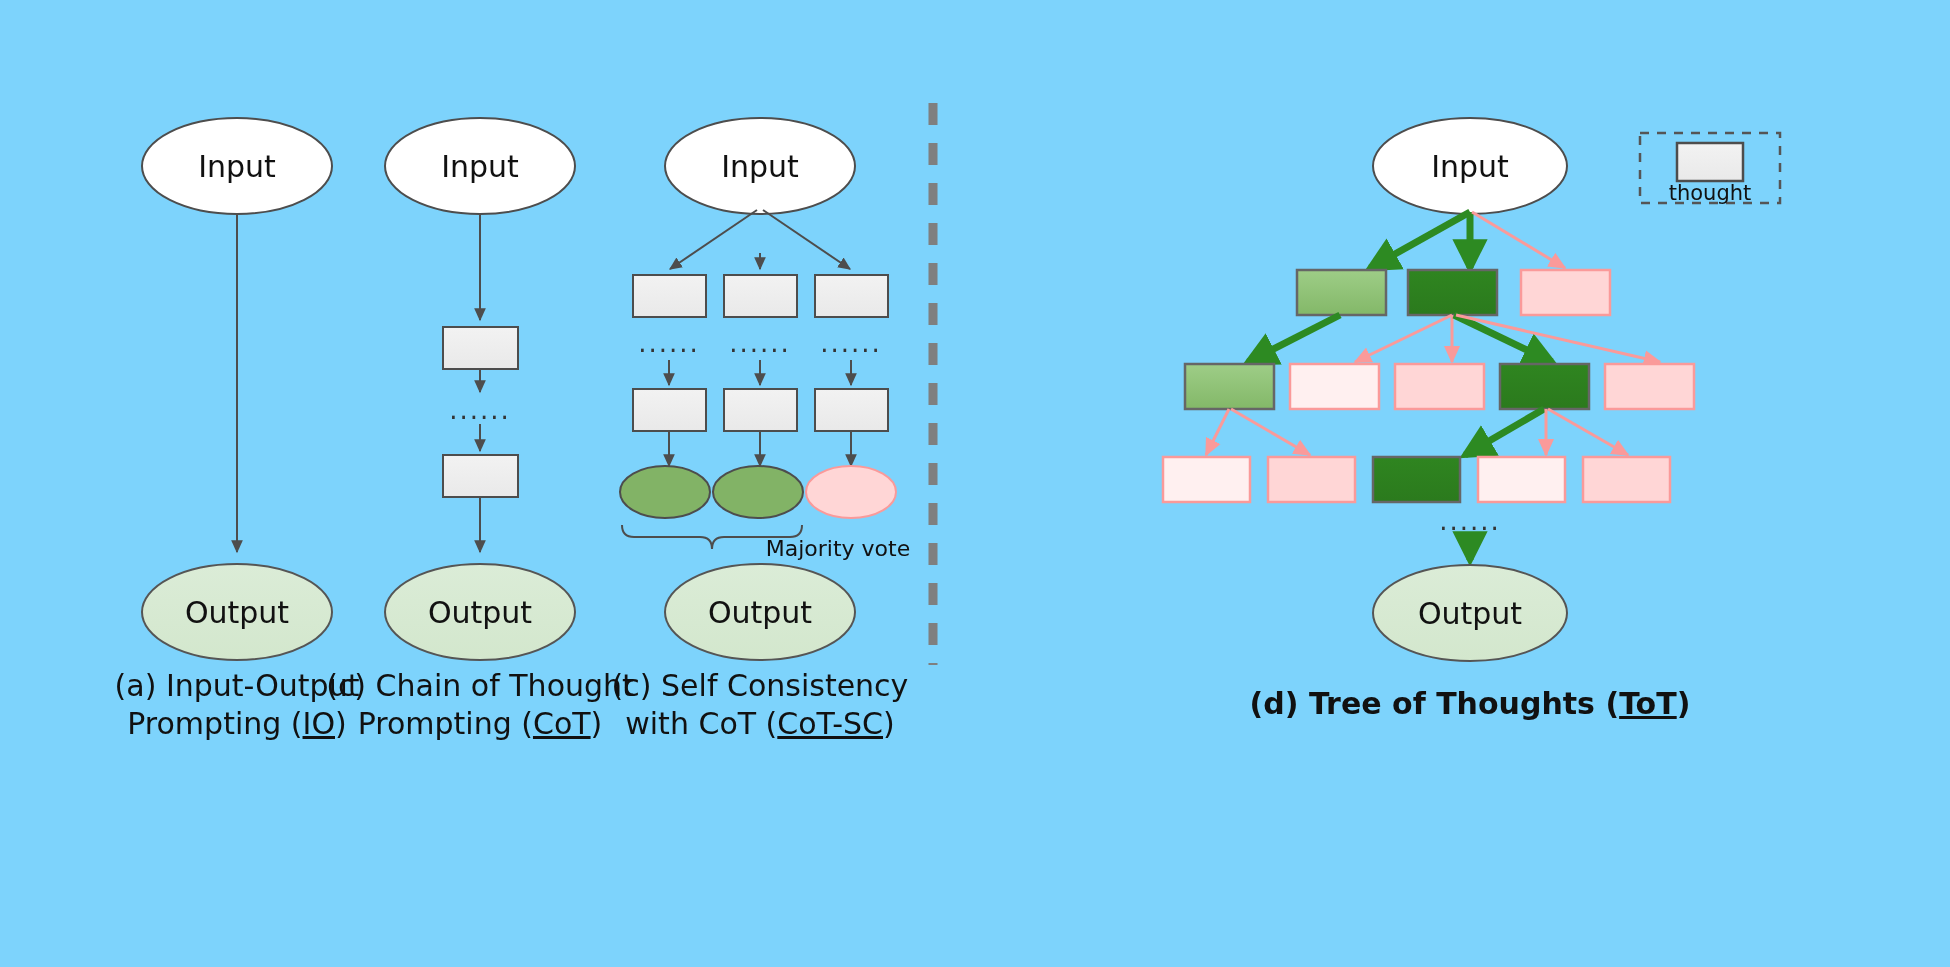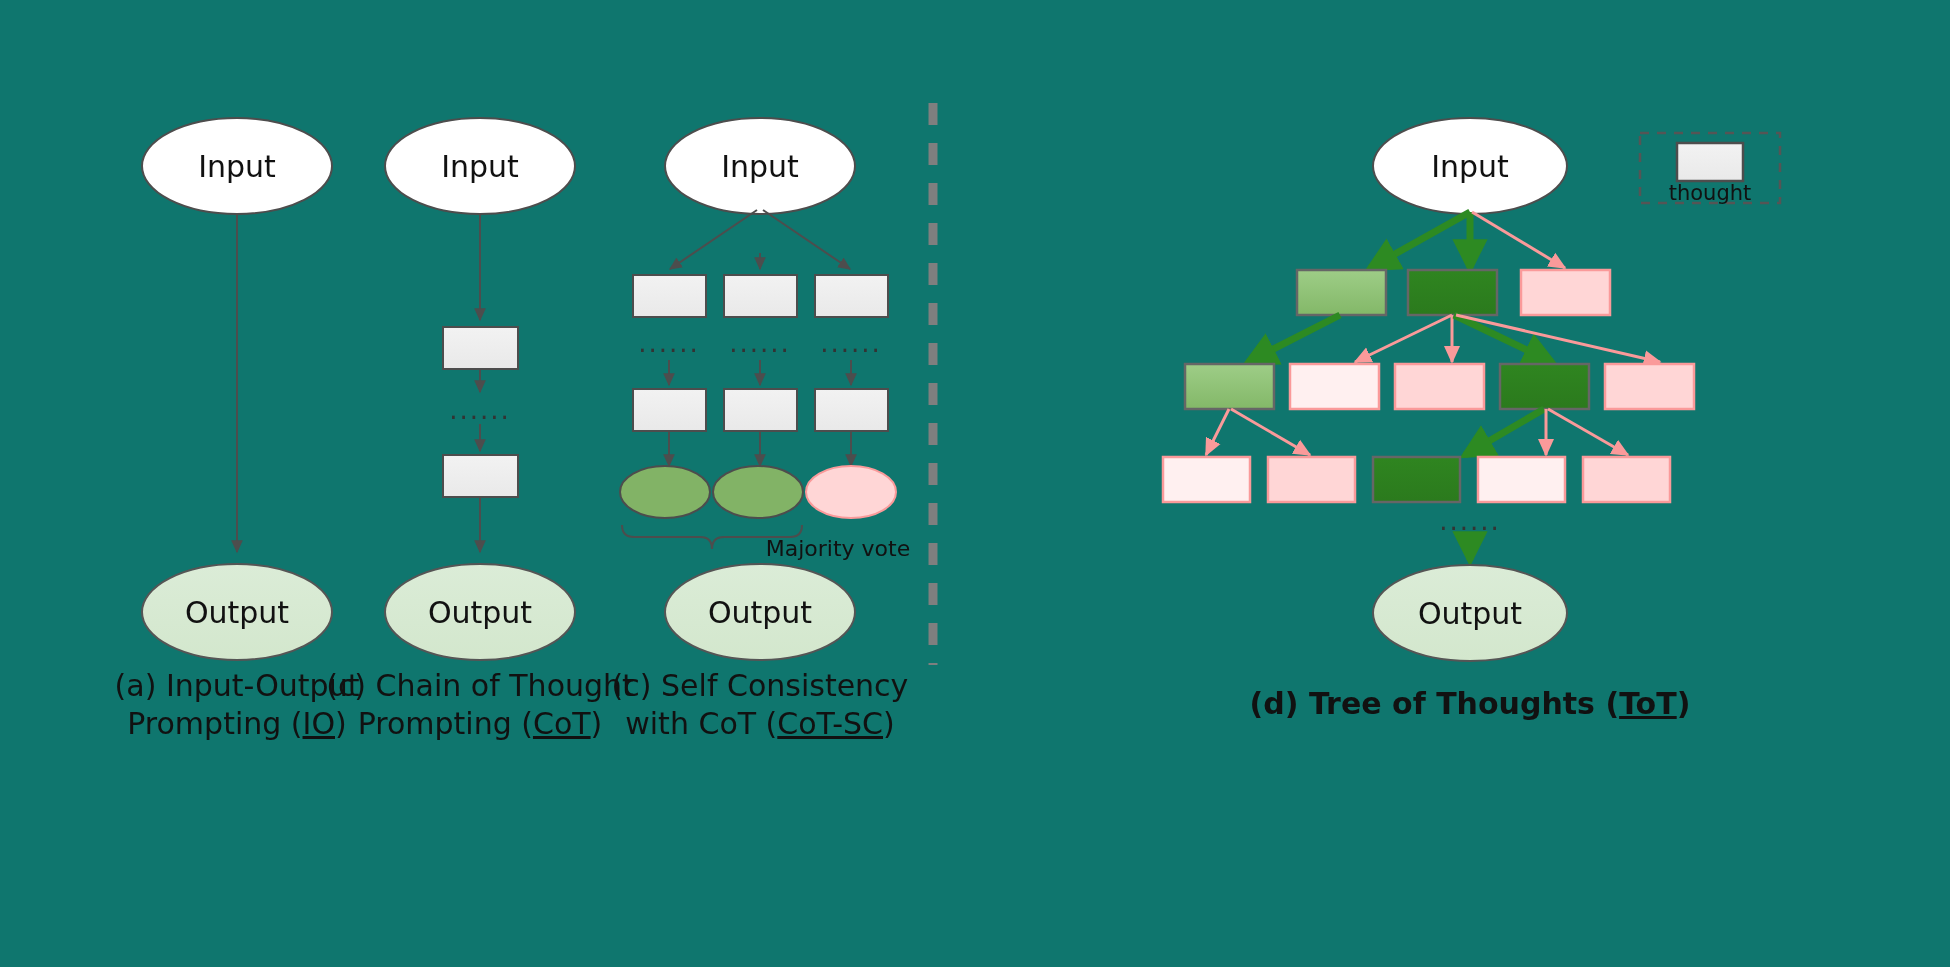--- a/index.html
+++ b/index.html
@@ -10,21 +10,21 @@
   body {
     width: 1950px;
     height: 967px;
     font-family: "DejaVu Sans", sans-serif;
     overflow: hidden;
   }
   #root {
     position: relative;
     width: 1950px;
     height: 967px;
-    background: #0f766e;
+    background: #7dd3fc;
   }
   svg#figure {
     display: block;
     width: 1950px;
     height: 967px;
   }
   .node-label {
     font-family: "DejaVu Sans", sans-serif;
     font-size: 30px;
     fill: #111111;

